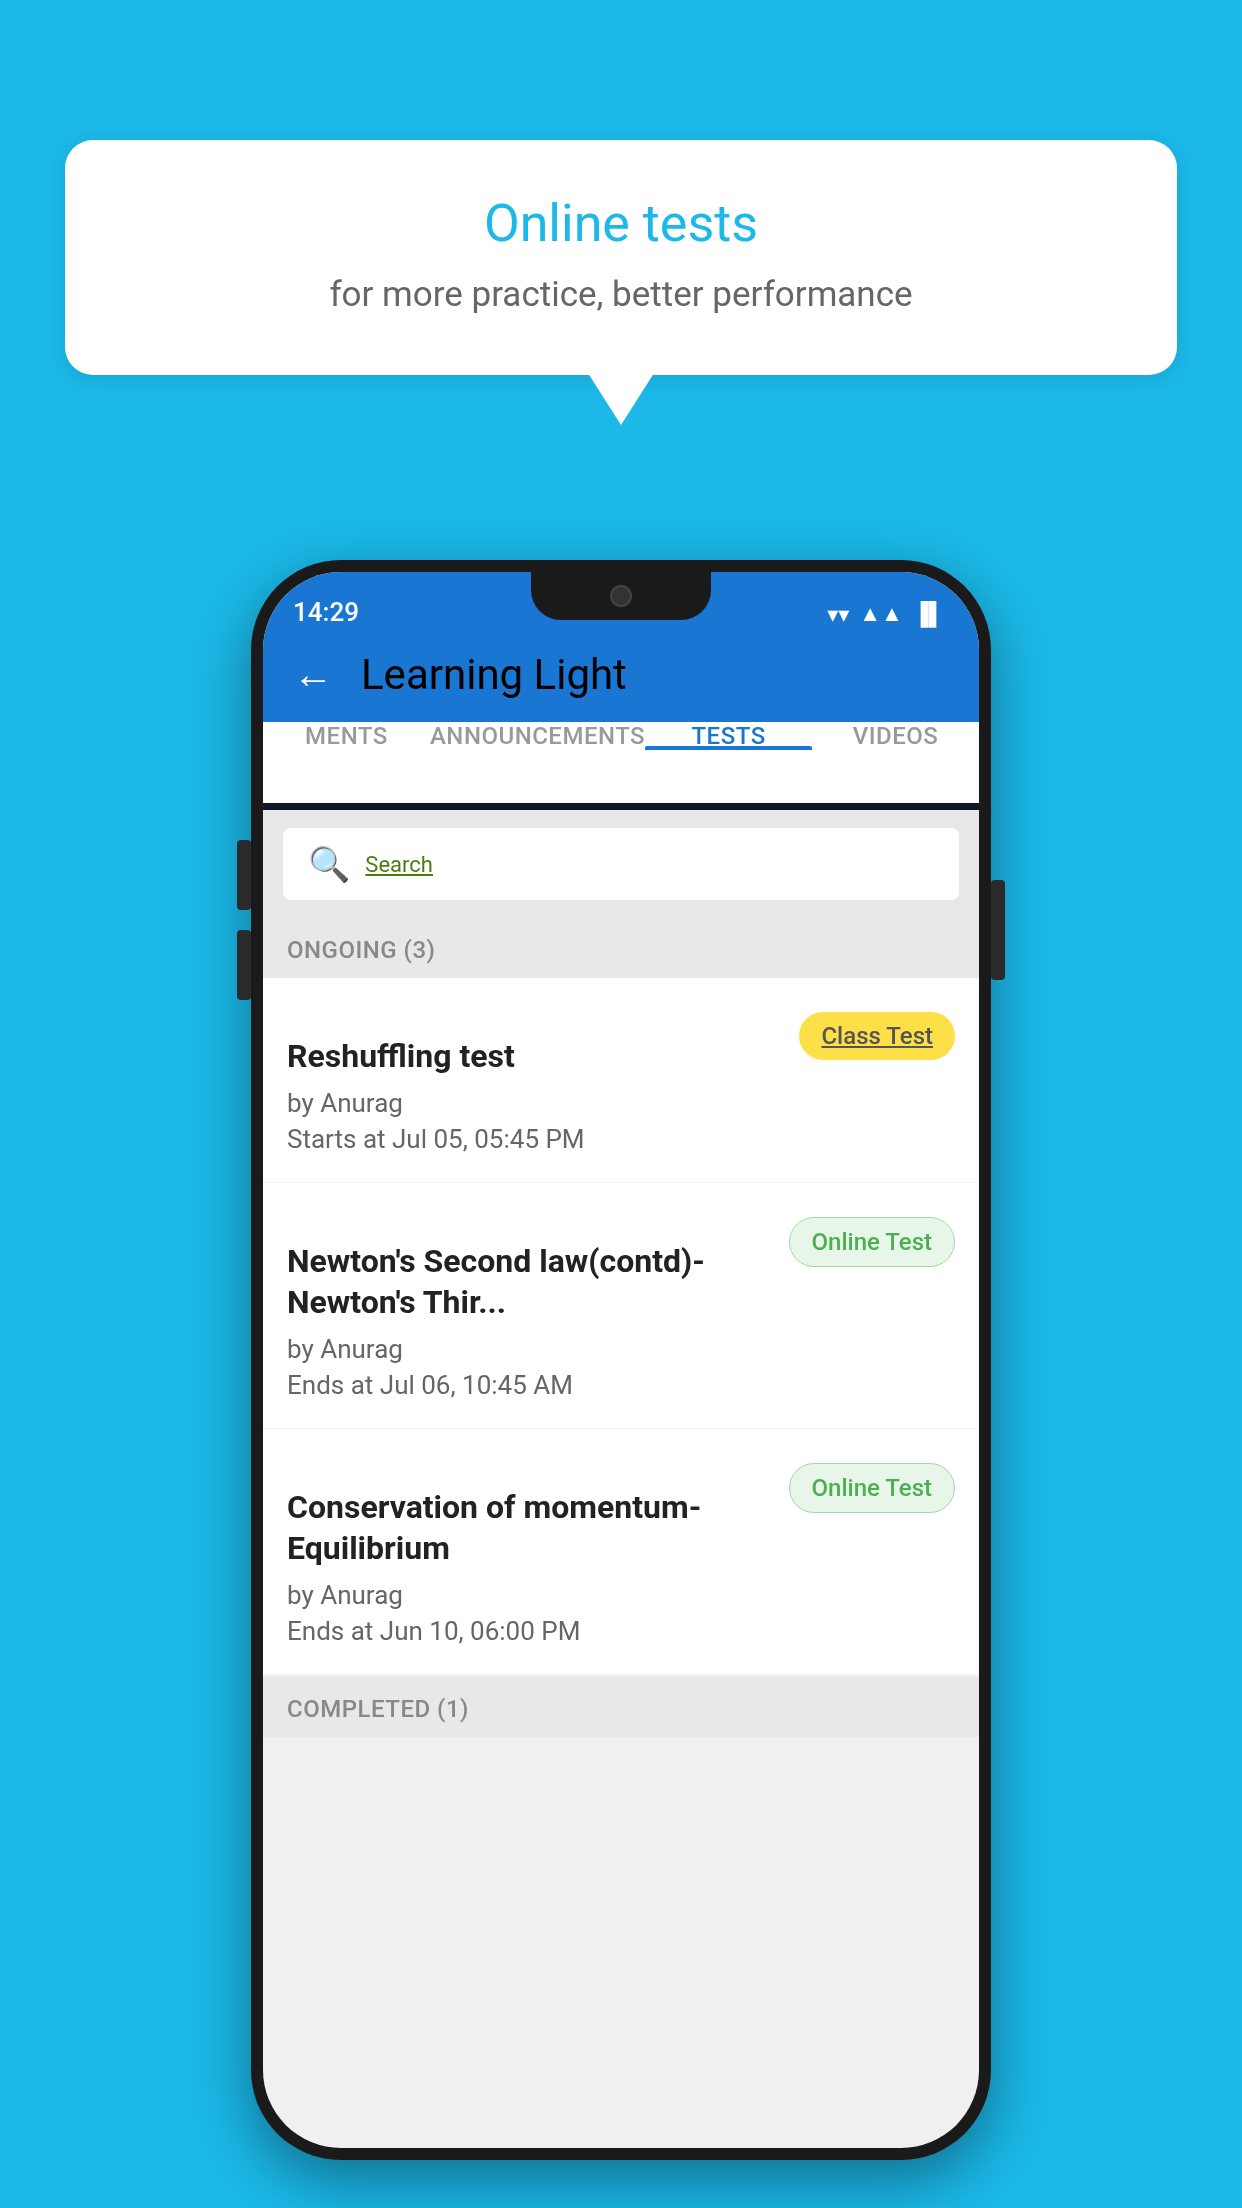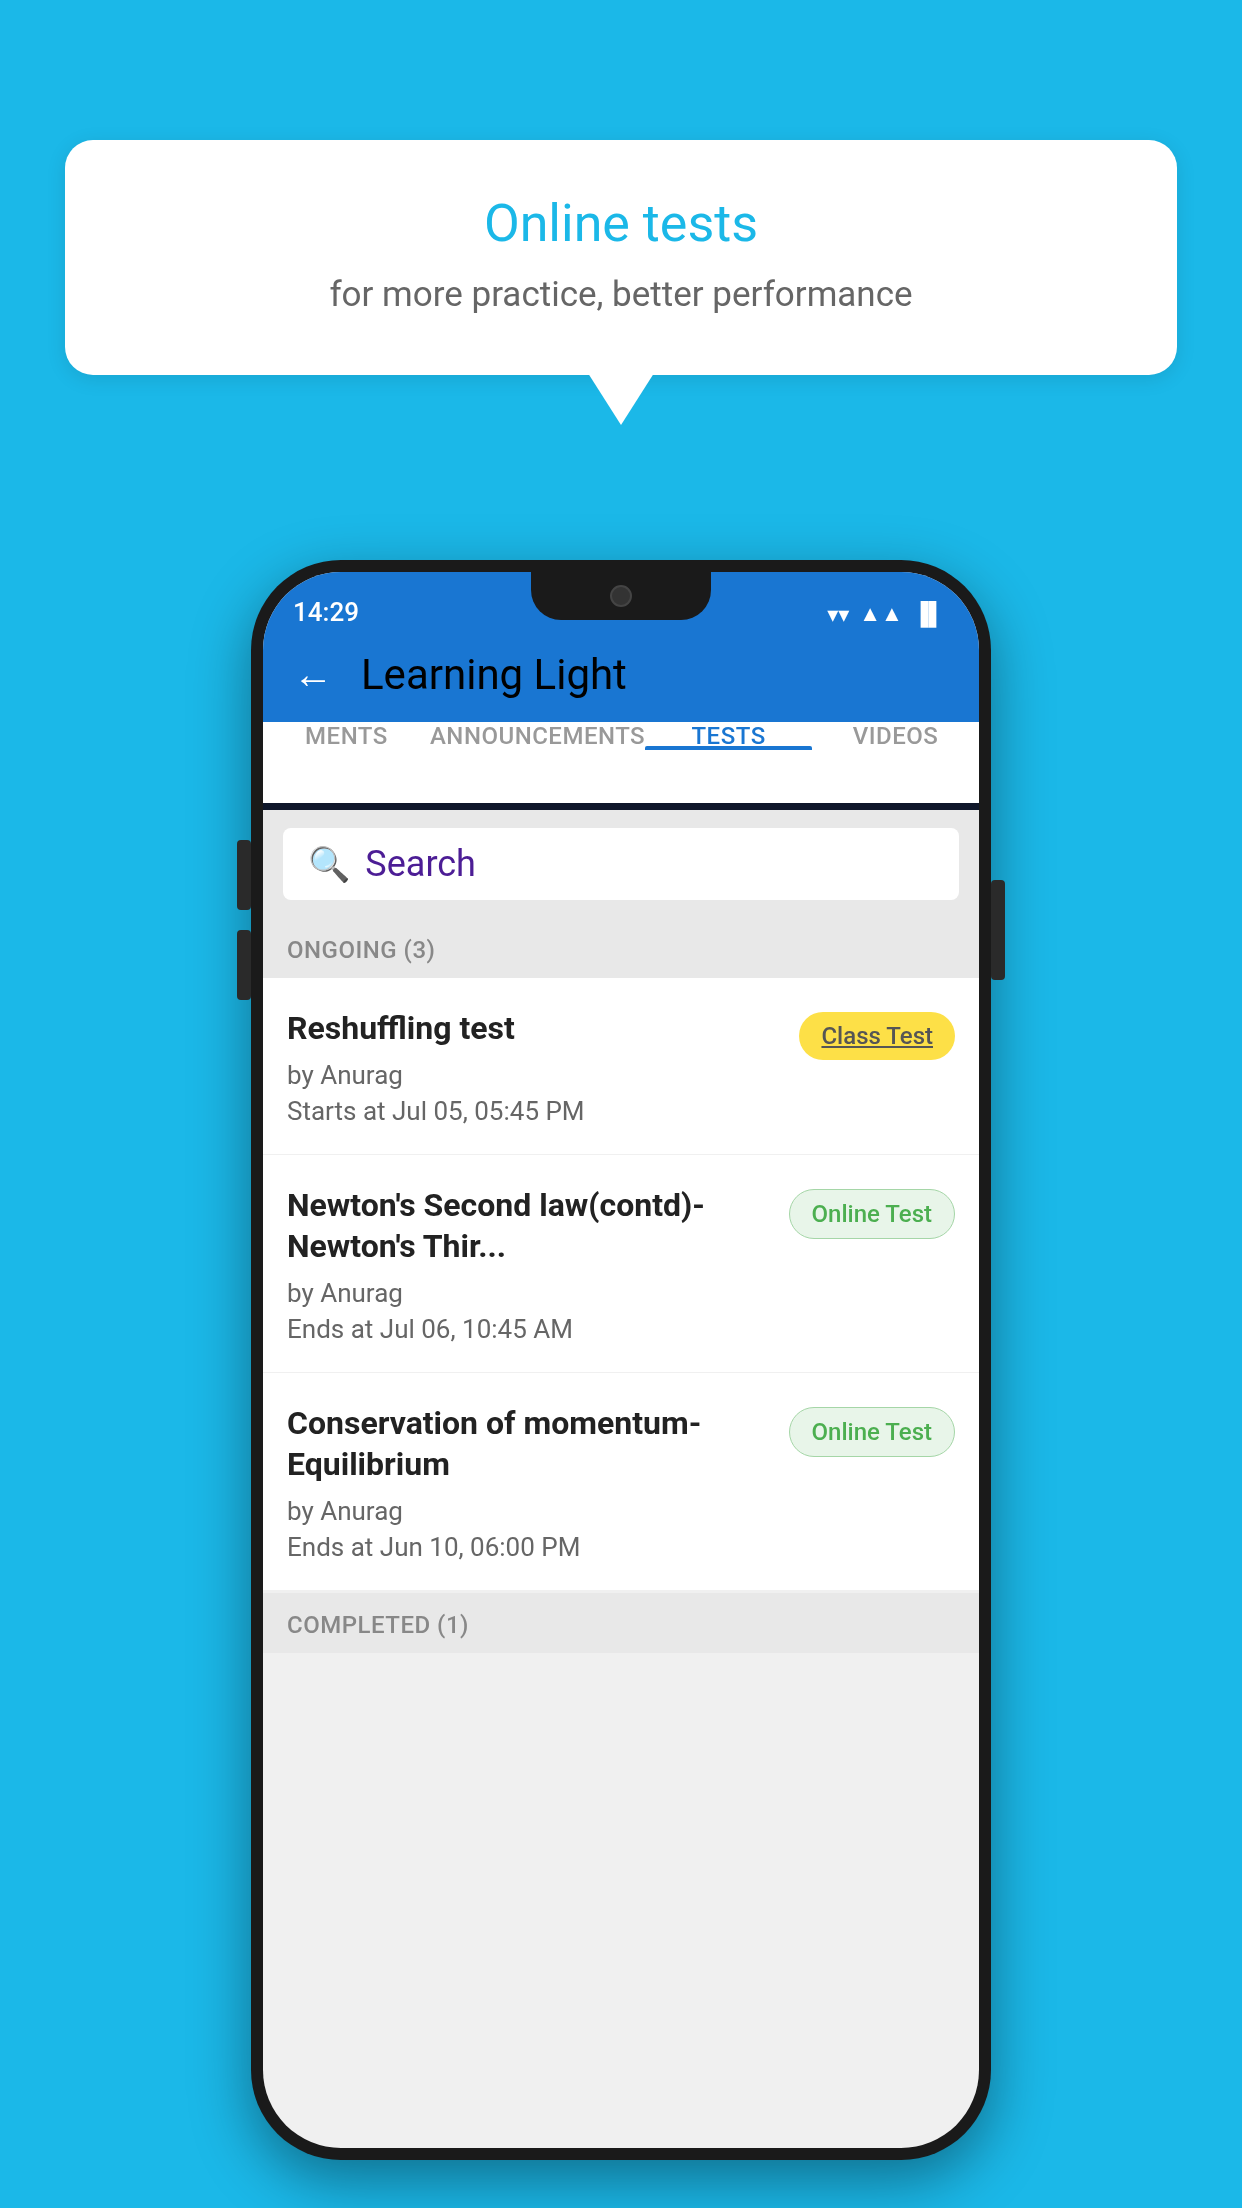--- a/index.html
+++ b/index.html
@@ -208,22 +208,23 @@
       padding: 0 25px;
       gap: 15px;
     }
 
     .search-icon {
       font-size: 34px;
       color: #aaa;
     }
 
     .search-placeholder {
-      font-size: 36px;
-      color: #4c1d95;
+      font-size: 22px;
+      color: #4d7c0f;
+      text-decoration: underline;
     }
 
     
     .section-header {
       background: #e8e8e8;
       padding: 18px 24px 14px;
     }
 
     .section-label {
       font-size: 24px;
@@ -241,20 +242,21 @@
       padding: 30px 24px 28px;
       border-bottom: 1px solid #f0f0f0;
       display: flex;
       align-items: flex-start;
       justify-content: space-between;
       gap: 16px;
     }
 
     .test-info {
       flex: 1;
+      margin-top: 28px;
     }
 
     .test-name {
       font-size: 32px;
       font-weight: 700;
       color: #222;
       line-height: 1.3;
       margin-bottom: 10px;
     }
 

